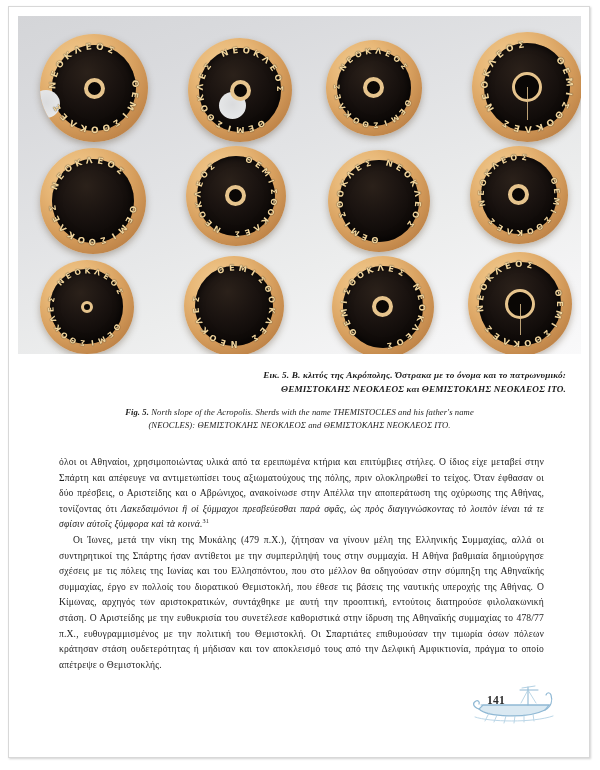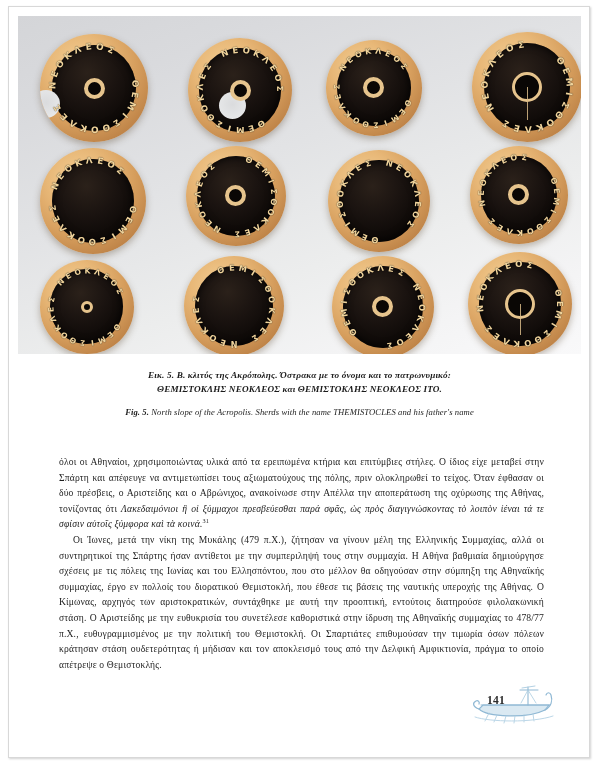--- a/index.html
+++ b/index.html
@@ -134,20 +134,21 @@
     width: 533px;
     text-align: center;
   }
   .caption-gr {
     font-style: italic;
     font-weight: bold;
     font-size: 9.2px;
     line-height: 13.6px;
     color: #1b1b1b;
     letter-spacing: 0.15px;
+    text-align: right;
   }
   .caption-en {
     margin-top: 10px;
     font-style: italic;
     font-size: 8.6px;
     line-height: 13.2px;
     color: #1b1b1b;
     letter-spacing: 0.1px;
   }
   .caption-en b, .caption-gr b { font-weight: bold; }
@@ -542,20 +543,21 @@
 
   <div class="captions">
     <div class="caption-gr">
       <b>Εικ. 5.</b>
       <span>Β. κλιτύς της Ακρόπολης. Όστρακα με το όνομα και το πατρωνυμικό:</span><br>
       <span class="cap-caps">ΘΕΜΙΣΤΟΚΛΗΣ ΝΕΟΚΛΕΟΣ και ΘΕΜΙΣΤΟΚΛΗΣ ΝΕΟΚΛΕΟΣ ΙΤΟ.</span>
     </div>
     <div class="caption-en">
       <b>Fig. 5.</b>
       <span>North slope of the Acropolis. Sherds with the name THEMISTOCLES and his father's name</span><br>
+      <span>(NEOCLES): ΘΕΜΙΣΤΟΚΛΗΣ ΝΕΟΚΛΕΟΣ and ΘΕΜΙΣΤΟΚΛΗΣ ΝΕΟΚΛΕΟΣ ΙΤΟ.</span>
     </div>
   </div>
 
   <div class="body-text">
     <p><span>όλοι οι Αθηναίοι, χρησιμοποιώντας υλικά από τα ερειπωμένα κτήρια και επιτύμβιες στήλες. Ο ίδιος είχε μεταβεί στην Σπάρτη και απέφευγε να αντιμετωπίσει τους αξιωματούχους της πόλης, πριν ολοκληρωθεί το τείχος. Όταν έφθασαν οι δύο πρέσβεις, ο Αριστείδης και ο Αβρώνιχος, ανακοίνωσε στην Απέλλα την αποπεράτωση της οχύρωσης της Αθήνας, τονίζοντας ότι </span><span class="quote">Λακεδαιμόνιοι ἢ οἱ ξύμμαχοι πρεσβεύεσθαι παρά σφᾶς, ὡς πρὸς διαγιγνώσκοντας τὸ λοιπὸν ἰέναι τά τε σφίσιν αὐτοῖς ξύμφορα καὶ τὰ κοινά.</span><sup class="fn">31</sup></p>
     <p class="indent">Οι Ίωνες, μετά την νίκη της Μυκάλης (479 π.Χ.), ζήτησαν να γίνουν μέλη της Ελληνικής Συμμαχίας, αλλά οι συντηρητικοί της Σπάρτης ήσαν αντίθετοι με την συμπεριληψή τους στην συμμαχία. Η Αθήνα βαθμιαία δημιούργησε σχέσεις με τις πόλεις της Ιωνίας και του Ελλησπόντου, που στο μέλλον θα οδηγούσαν στην σύμπηξη της Αθηναϊκής συμμαχίας, έργο εν πολλοίς του διορατικού Θεμιστοκλή, που έθεσε τις βάσεις της ναυτικής υπεροχής της Αθήνας. Ο Κίμωνας, αρχηγός των αριστοκρατικών, συντάχθηκε με αυτή την προοπτική, εντούτοις διατηρούσε φιλολακωνική στάση. Ο Αριστείδης με την ευθυκρισία του συνετέλεσε καθοριστικά στην ίδρυση της Αθηναϊκής συμμαχίας το 478/77 π.Χ., ευθυγραμμισμένος με την πολιτική του Θεμιστοκλή. Οι Σπαρτιάτες επιθυμούσαν την τιμωρία όσων πόλεων κράτησαν στάση ουδετερότητας ή μήδισαν και τον αποκλεισμό τους από την Δελφική Αμφικτιονία, πράγμα το οποίο απέτρεψε ο Θεμιστοκλής.</p>
   </div>
 
   <div class="folio">
     <svg class="folio-ship" viewBox="0 0 96 44" aria-hidden="true">

